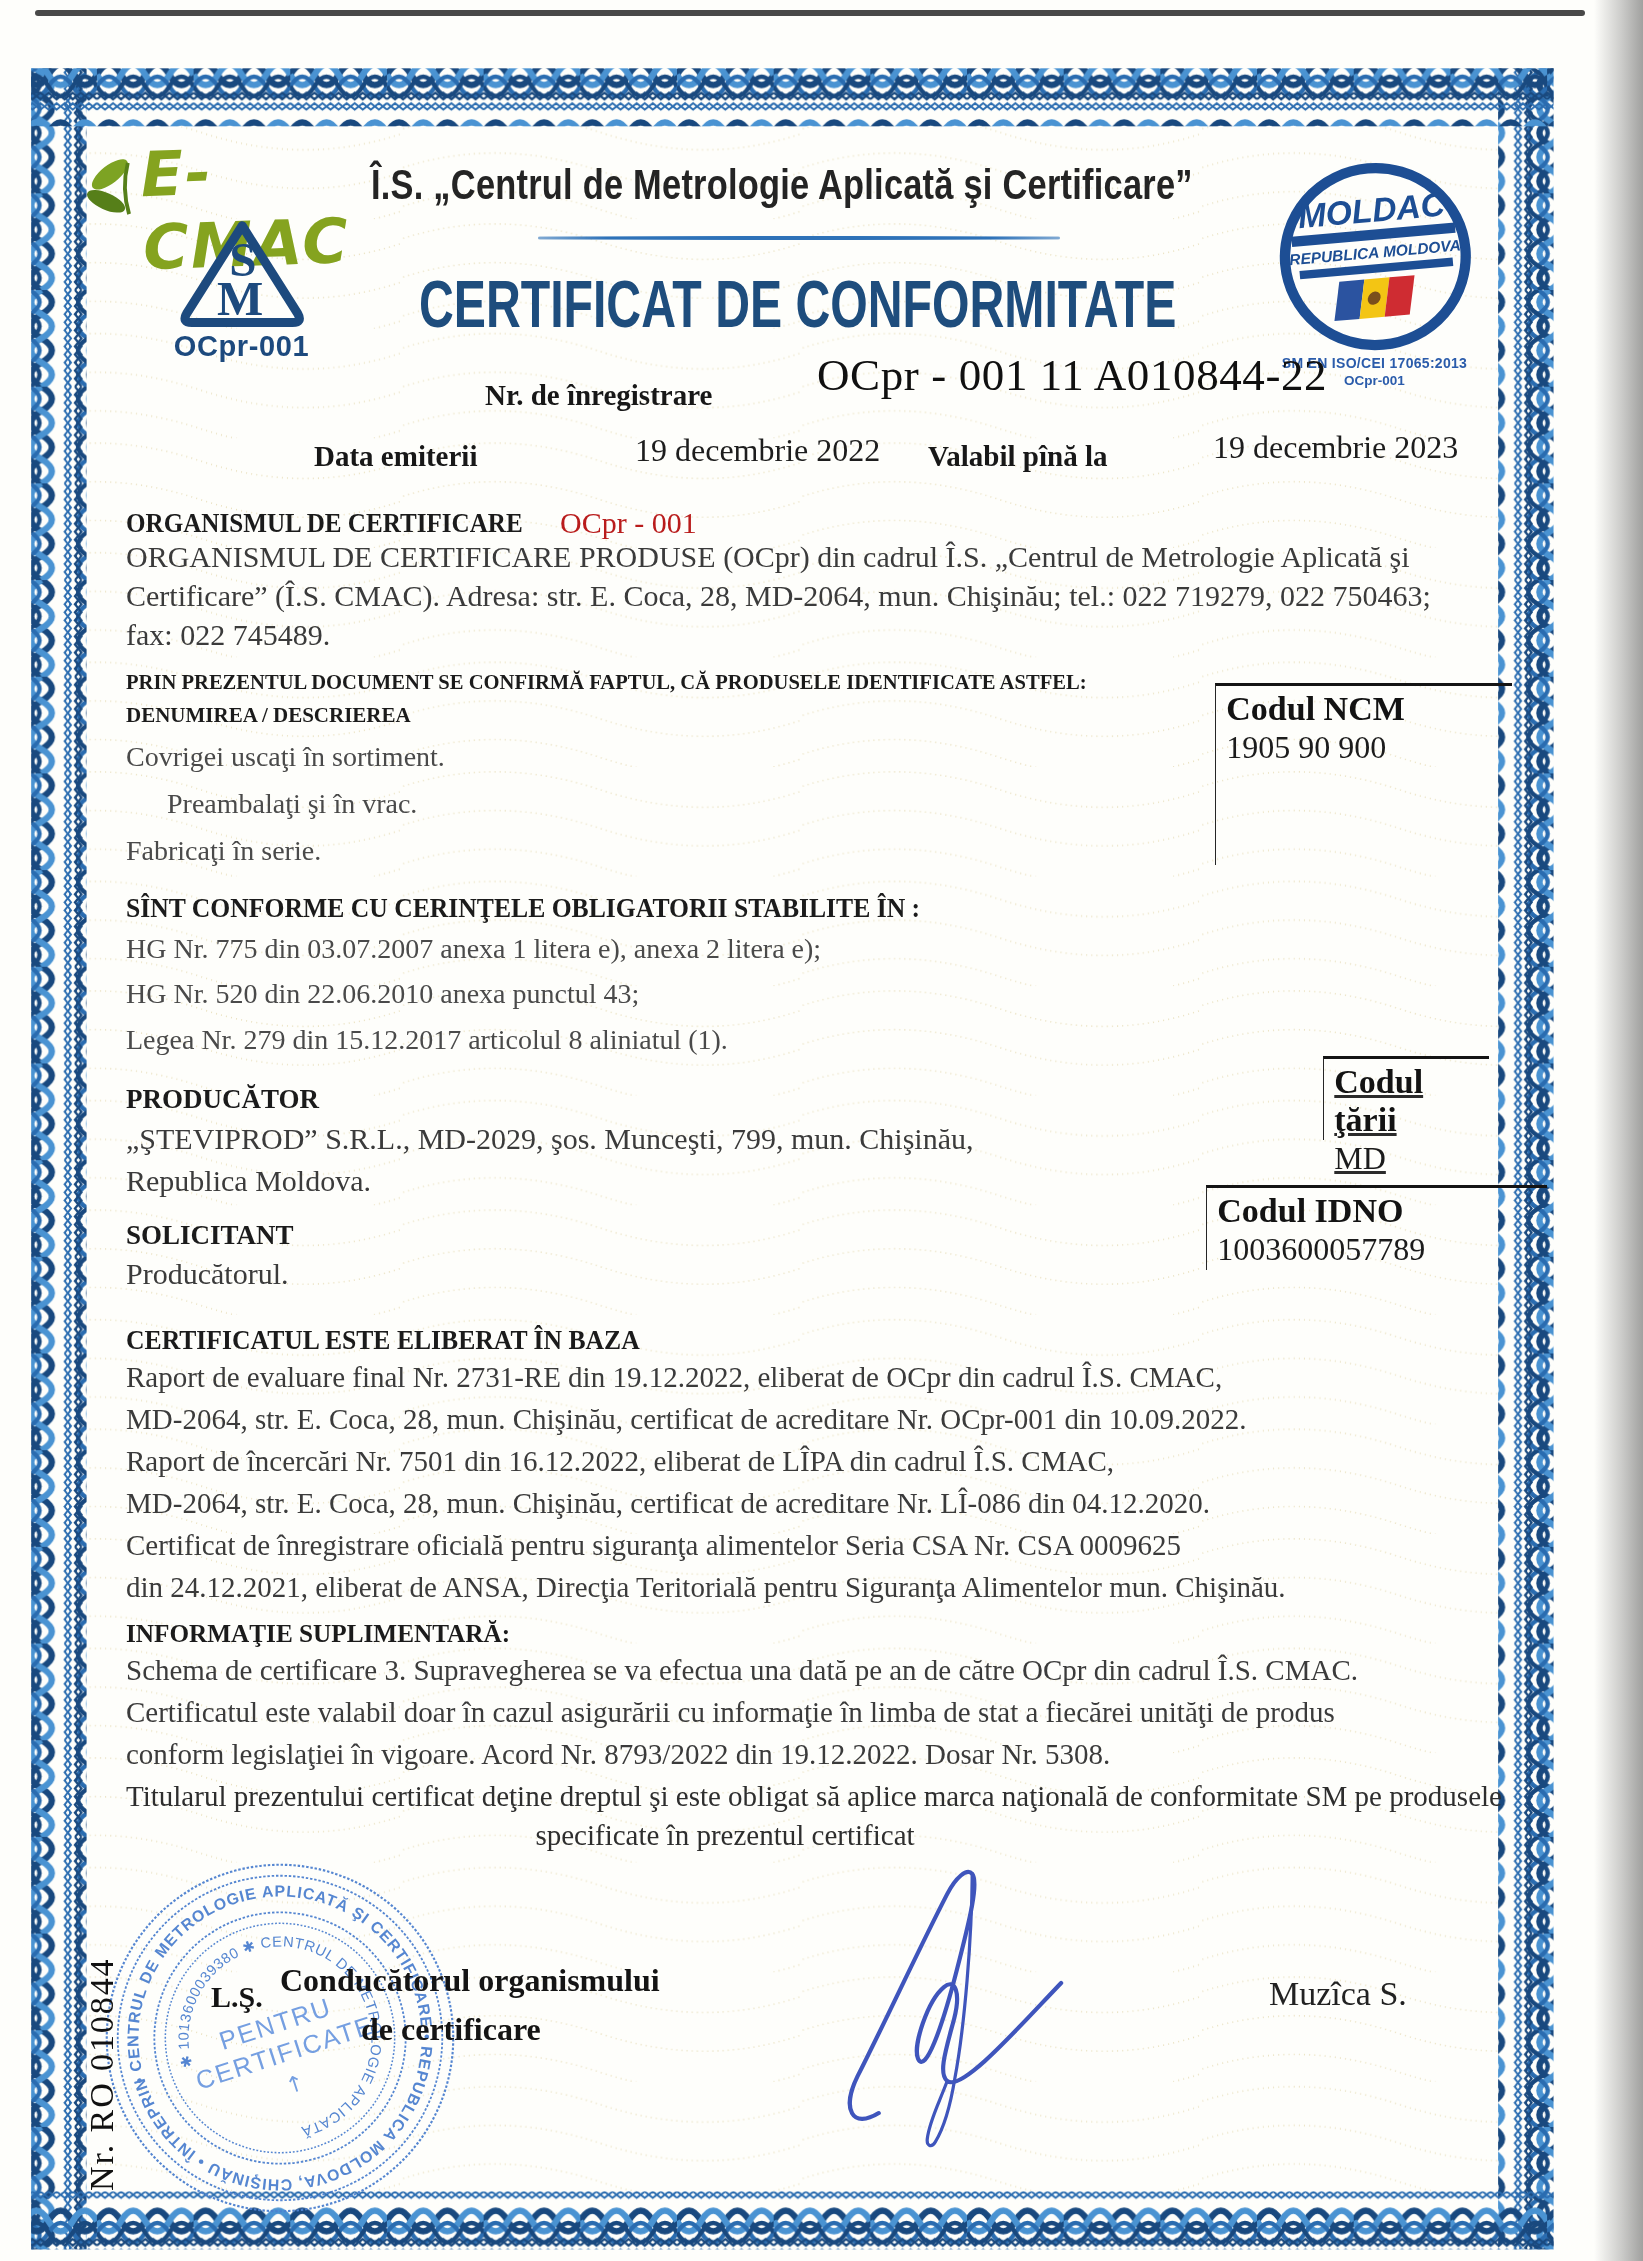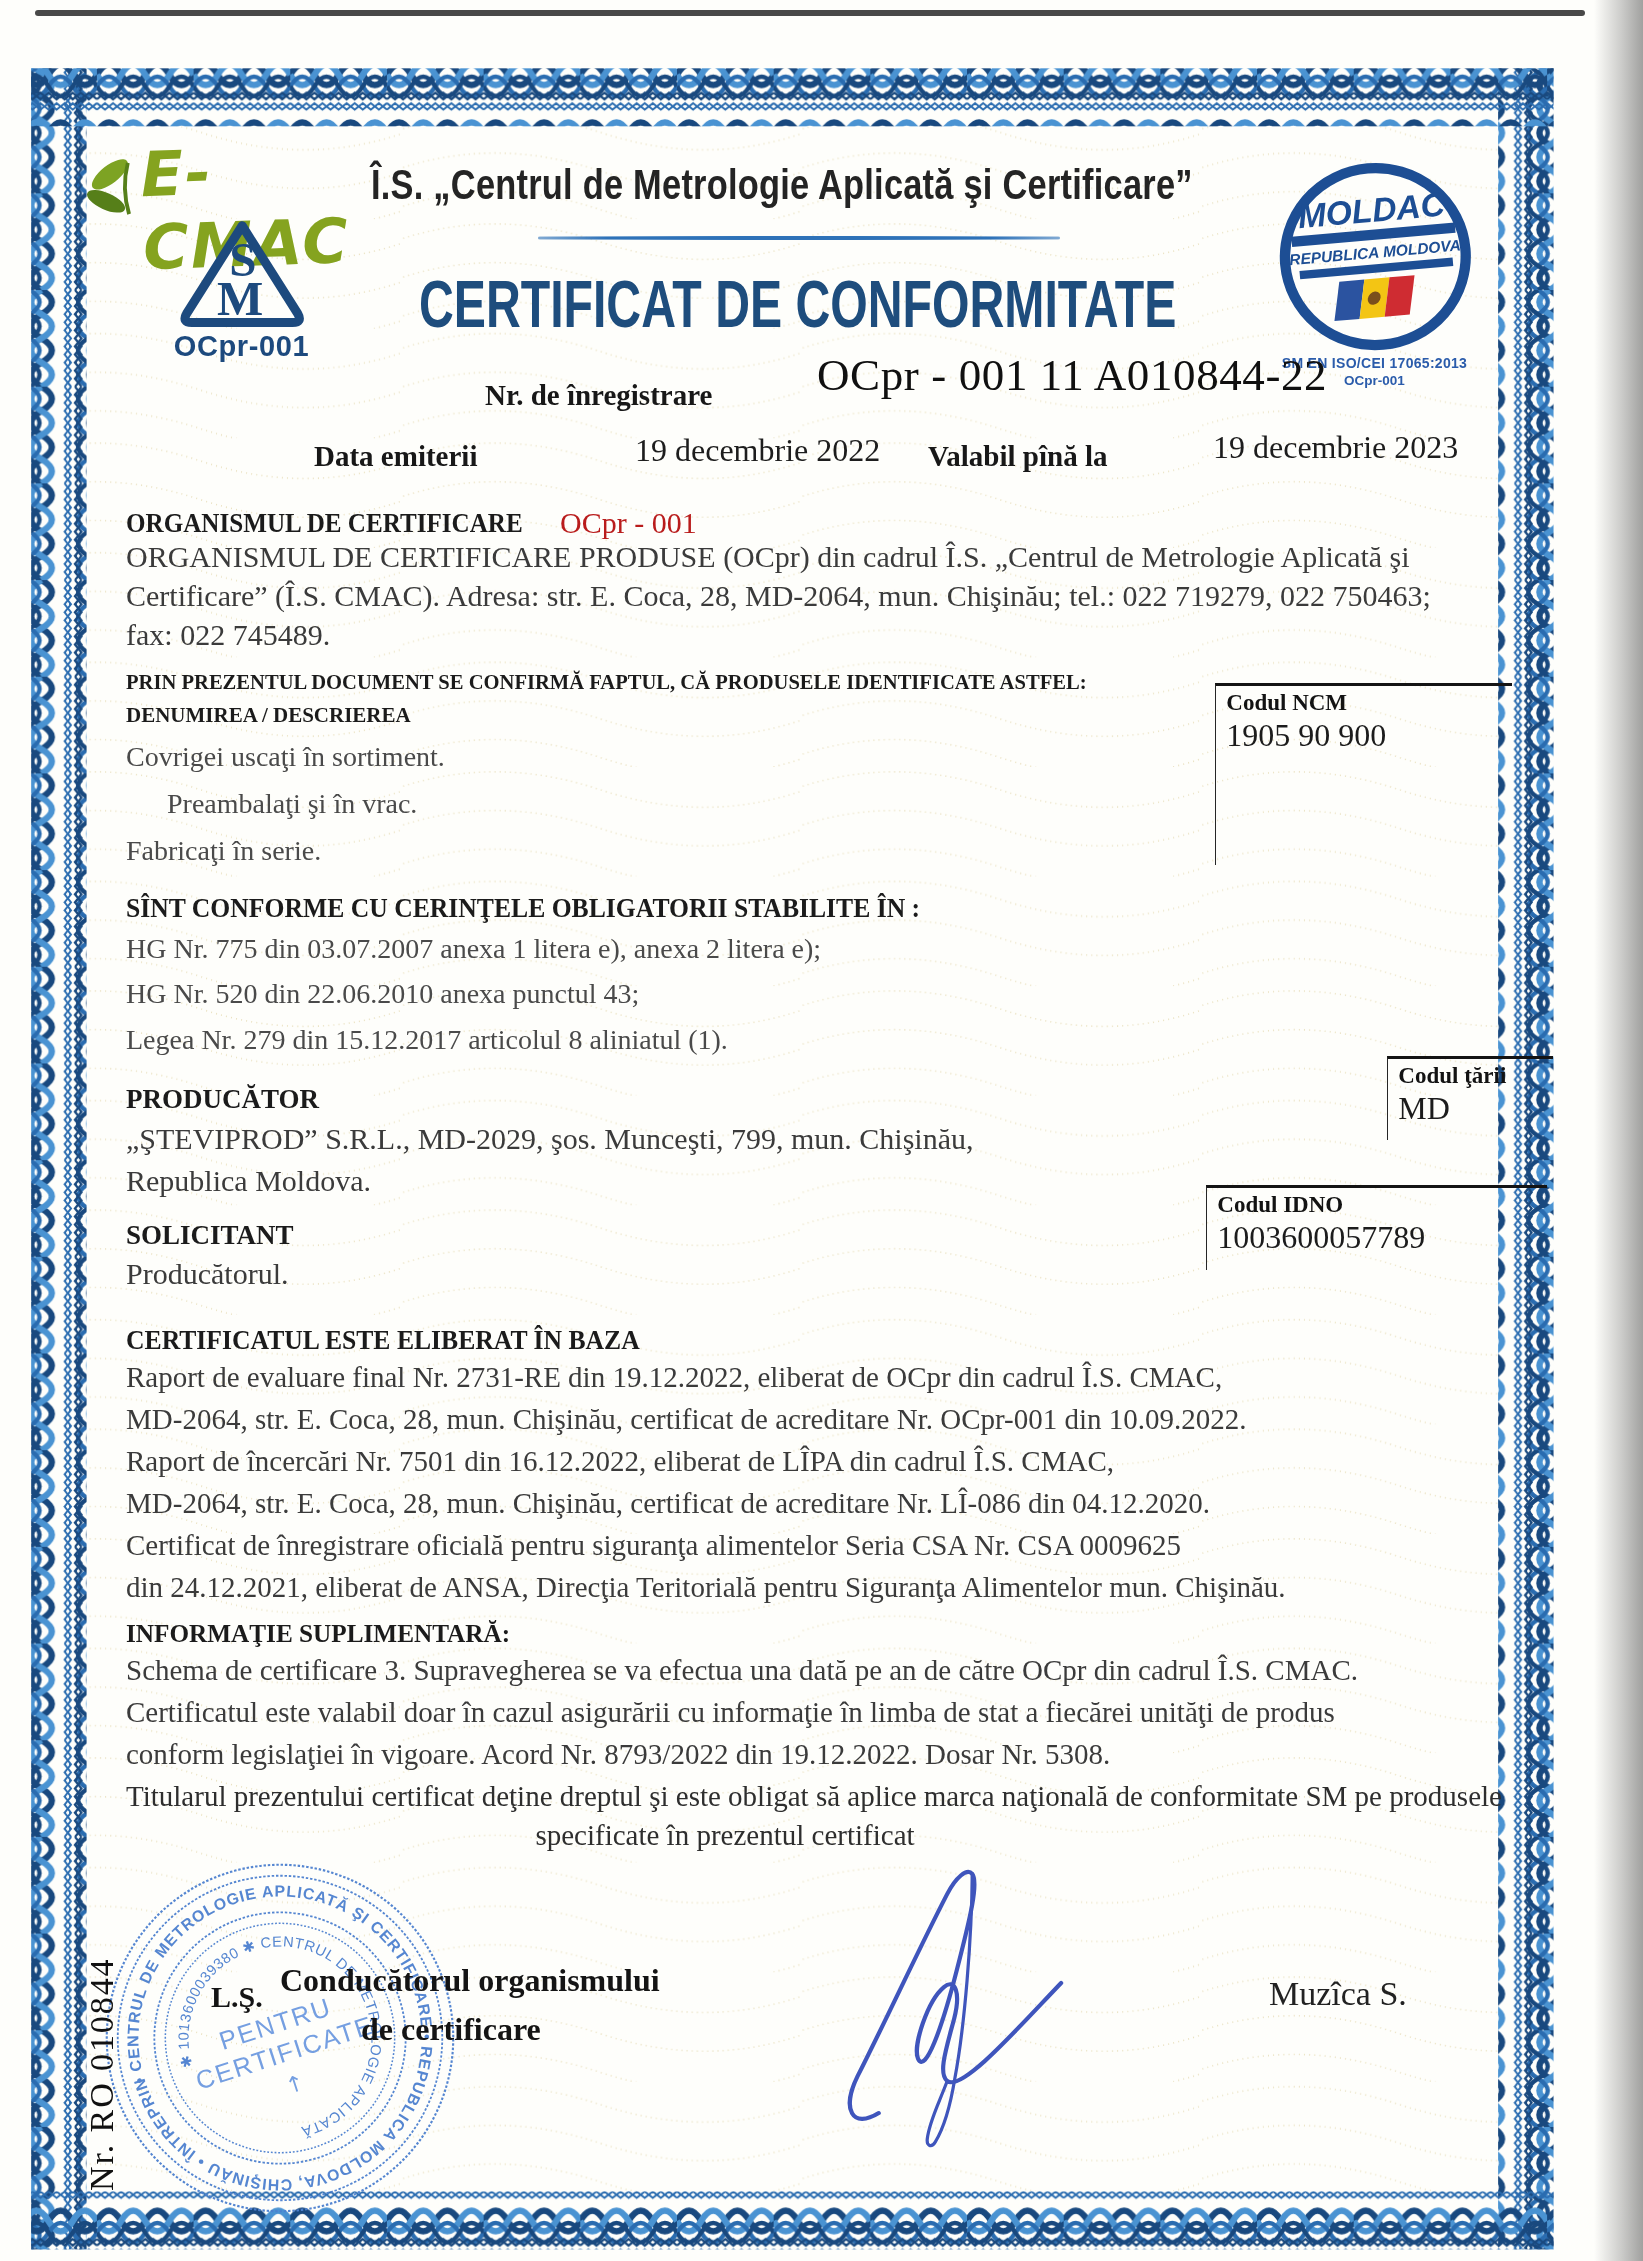--- a/index.html
+++ b/index.html
@@ -49,21 +49,21 @@
   .valid-label{left:928px;top:440px;font-size:29px;font-weight:bold;color:#181818;z-index:3;}
   .valid-value{left:1213px;top:429px;font-size:32px;color:#1d1d1d;z-index:3;}
 
   
   .h-sec{font-weight:bold;color:#1b1b1b;z-index:3;transform-origin:left top;}
   .body-line{color:#3b3b3b;z-index:3;}
   .faded{color:#4a4a4a;}
 
   
   .code-box{border-top:3.9px solid #141414;border-left:1.9px solid #262626;z-index:3;padding:3.9px 0 0 10.3px;box-sizing:border-box;}
-  .code-box .lbl{font-size:23px;font-weight:bold;color:#131313;}
+  .code-box .lbl{font-size:34px;font-weight:bold;color:#131313;}
   .code-box .val{font-size:32px;color:#1c1c1c;margin-top:1.3px;}
 
   
   .obl1{left:126px;top:1780px;font-size:29px;color:#2e2e2e;white-space:nowrap;z-index:5;}
   .obl2{left:0;top:1819px;width:1450px;text-align:center;font-size:29px;color:#2e2e2e;z-index:3;}
   .stamp{left:97px;top:1855px;z-index:2;transform:rotate(-18deg);opacity:.95;}
   .ls-mark{left:211px;top:1980px;font-size:30px;font-weight:bold;color:#141414;z-index:4;}
   .sign-title1{left:280px;top:1962px;font-size:32px;font-weight:bold;color:#141414;z-index:4;}
   .sign-title2{left:280px;top:2011px;font-size:32px;font-weight:bold;color:#141414;z-index:4;text-align:center;width:438px;}
   .signature{left:825px;top:1860px;z-index:3;transform:rotate(-2deg);}
@@ -177,21 +177,21 @@
 
   <div class="abs h-sec nowrap" style="left:126px;top:893px;font-size:27px;transform:scaleX(.95);">SÎNT CONFORME CU CERINŢELE OBLIGATORII STABILITE ÎN :</div>
   <div class="abs body-line faded nowrap" style="left:126px;top:933px;font-size:28px;">HG Nr. 775 din 03.07.2007 anexa 1 litera e), anexa 2 litera e);</div>
   <div class="abs body-line faded nowrap" style="left:126px;top:978px;font-size:28px;">HG Nr. 520 din 22.06.2010 anexa punctul 43;</div>
   <div class="abs body-line faded nowrap" style="left:126px;top:1024px;font-size:28px;">Legea Nr. 279 din 15.12.2017 articolul 8 aliniatul (1).</div>
 
   <div class="abs h-sec nowrap" style="left:126px;top:1084px;font-size:27px;">PRODUCĂTOR</div>
   <div class="abs body-line nowrap" style="left:126px;top:1122px;font-size:30px;">„ŞTEVIPROD” S.R.L., MD-2029, şos. Munceşti, 799, mun. Chişinău,</div>
   <div class="abs body-line nowrap" style="left:126px;top:1164px;font-size:30px;">Republica Moldova.</div>
 
-  <div class="abs code-box" style="left:1387px;top:1056px;width:166px;height:84px;">
+  <div class="abs code-box" style="left:1323px;top:1056px;width:166px;height:84px;text-decoration:underline;">
     <div class="lbl">Codul ţării</div>
     <div class="val">MD</div>
   </div>
 
   <div class="abs h-sec nowrap" style="left:126px;top:1220px;font-size:27px;">SOLICITANT</div>
   <div class="abs body-line nowrap" style="left:126px;top:1257px;font-size:30px;">Producătorul.</div>
 
   <div class="abs code-box" style="left:1206px;top:1185px;width:341px;height:85px;">
     <div class="lbl">Codul IDNO</div>
     <div class="val">1003600057789</div>

